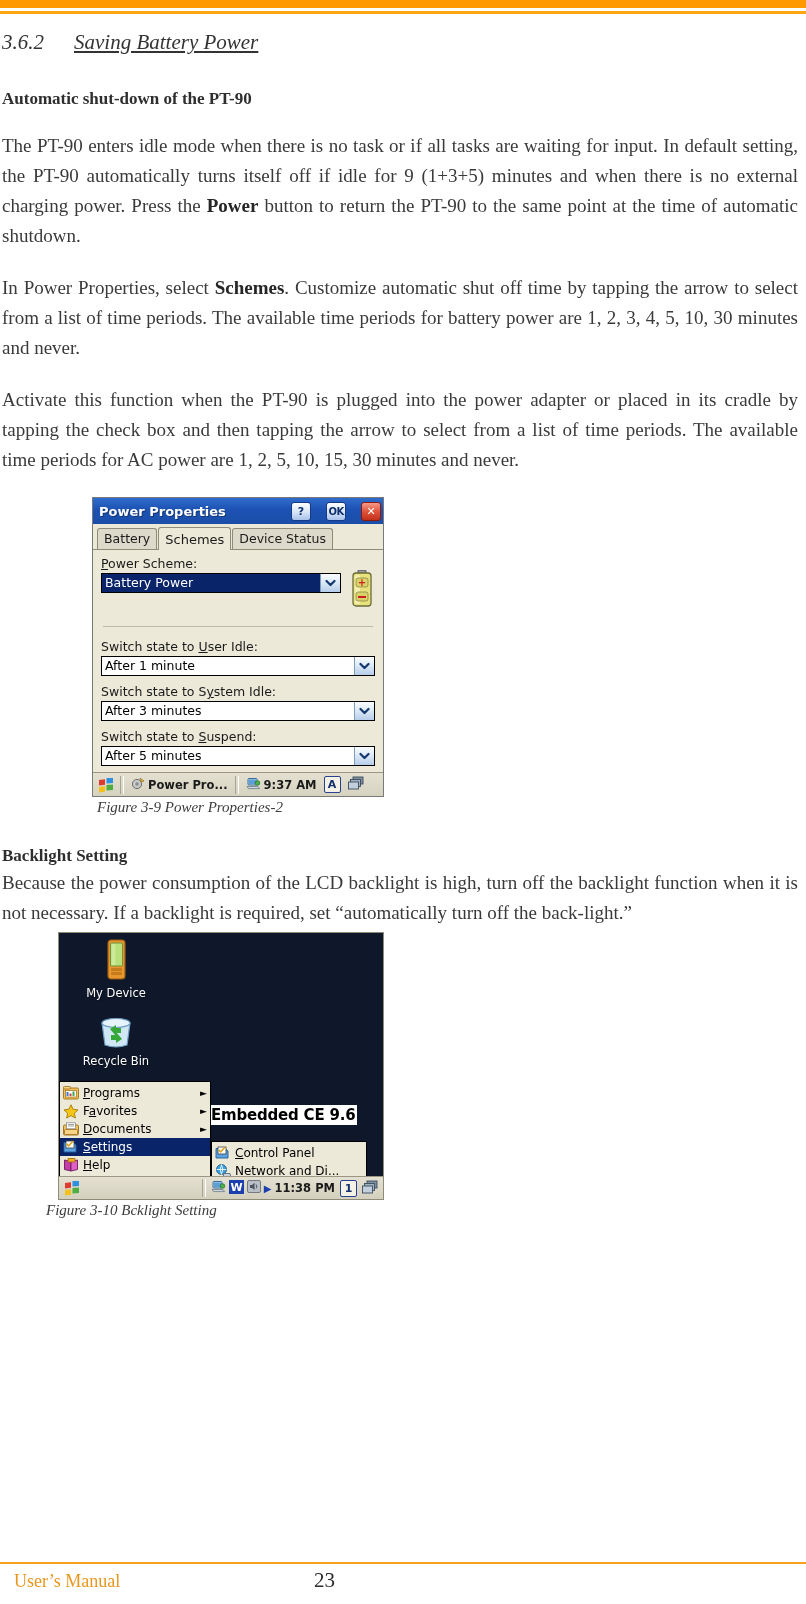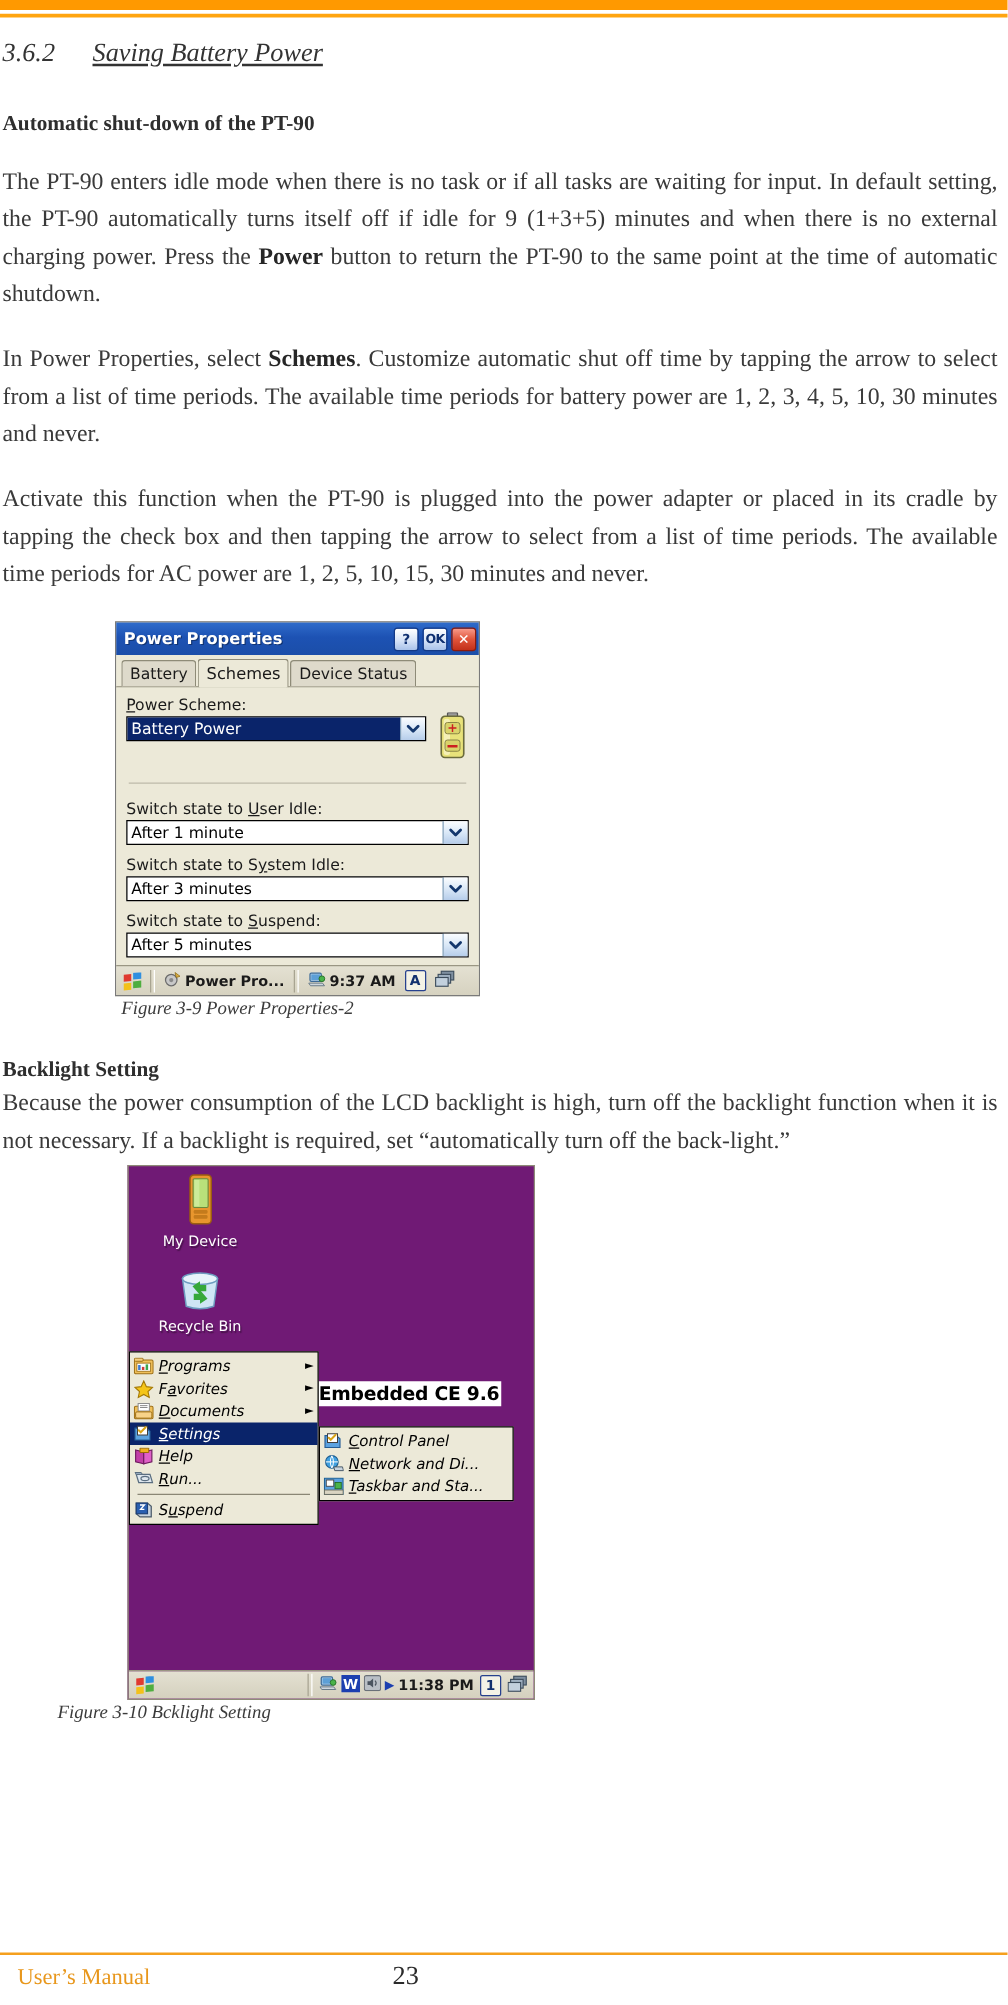--- a/index.html
+++ b/index.html
@@ -79,20 +79,21 @@
     background: #ece9d8;
     box-sizing: border-box;
     font-family: "DejaVu Sans", sans-serif;
   }
   .ce-titlebar {
     height: 26px;
     background: linear-gradient(to bottom,#2f6ccb 0%, #1d52b3 45%, #1b4ea9 100%);
     display: flex; align-items: center;
     padding: 0 2px 0 6px;
     box-sizing: border-box;
+    gap: 12px;
   }
   .ce-title {
     color: #ffffff;
     font-size: 13px;
     font-weight: bold;
     flex: 1;
     white-space: nowrap;
     text-shadow: 1px 1px 0 rgba(0,0,0,.35);
   }
   .tb-btn {
@@ -215,24 +216,24 @@
     font-size: 11px;
     width: 15px; height: 15px;
     display: flex; align-items: center; justify-content: center;
     border-radius: 2px;
   }
 
   
   .shot2 {
     position: relative;
     width: 326px;
-    height: 428px;
-    margin-left: 100px;
+    height: 268px;
+    margin-left: 56px;
     border: 1px solid #8e8b78;
-    background: #701a75;
+    background: #0f172a;
     box-sizing: border-box;
     font-family: "DejaVu Sans", sans-serif;
     overflow: hidden;
   }
   .desk-icon {
     position: absolute;
     text-align: center;
     width: 86px;
     color: #ffffff;
     font-size: 11.5px;
@@ -260,21 +261,20 @@
     padding: 2px 0;
   }
   .smi {
     display: flex; align-items: center;
     height: 18px;
     font-size: 12px;
     color: #000;
     padding: 0 3px;
     gap: 4px;
     white-space: nowrap;
-    font-style: italic;
   }
   .smi.sel { background: #0a246a; color: #ffffff; }
   .smi .ico { width: 16px; height: 15px; flex: none; position: relative; }
   .smi .txt { flex: 1; }
   .smi .sub { font-size: 9px; line-height: 9px; }
   .smi u { text-decoration: underline; }
   .sm-divider { border-top: 1px solid #8a8775; margin: 3px 6px 3px 6px; }
 
   .submenu {
     position: absolute;

